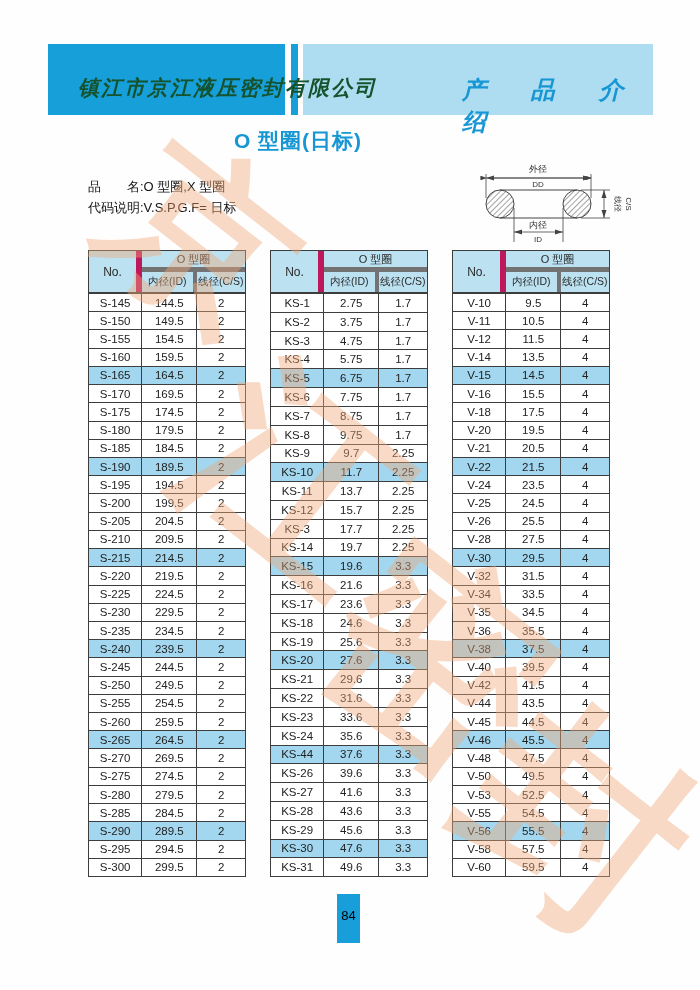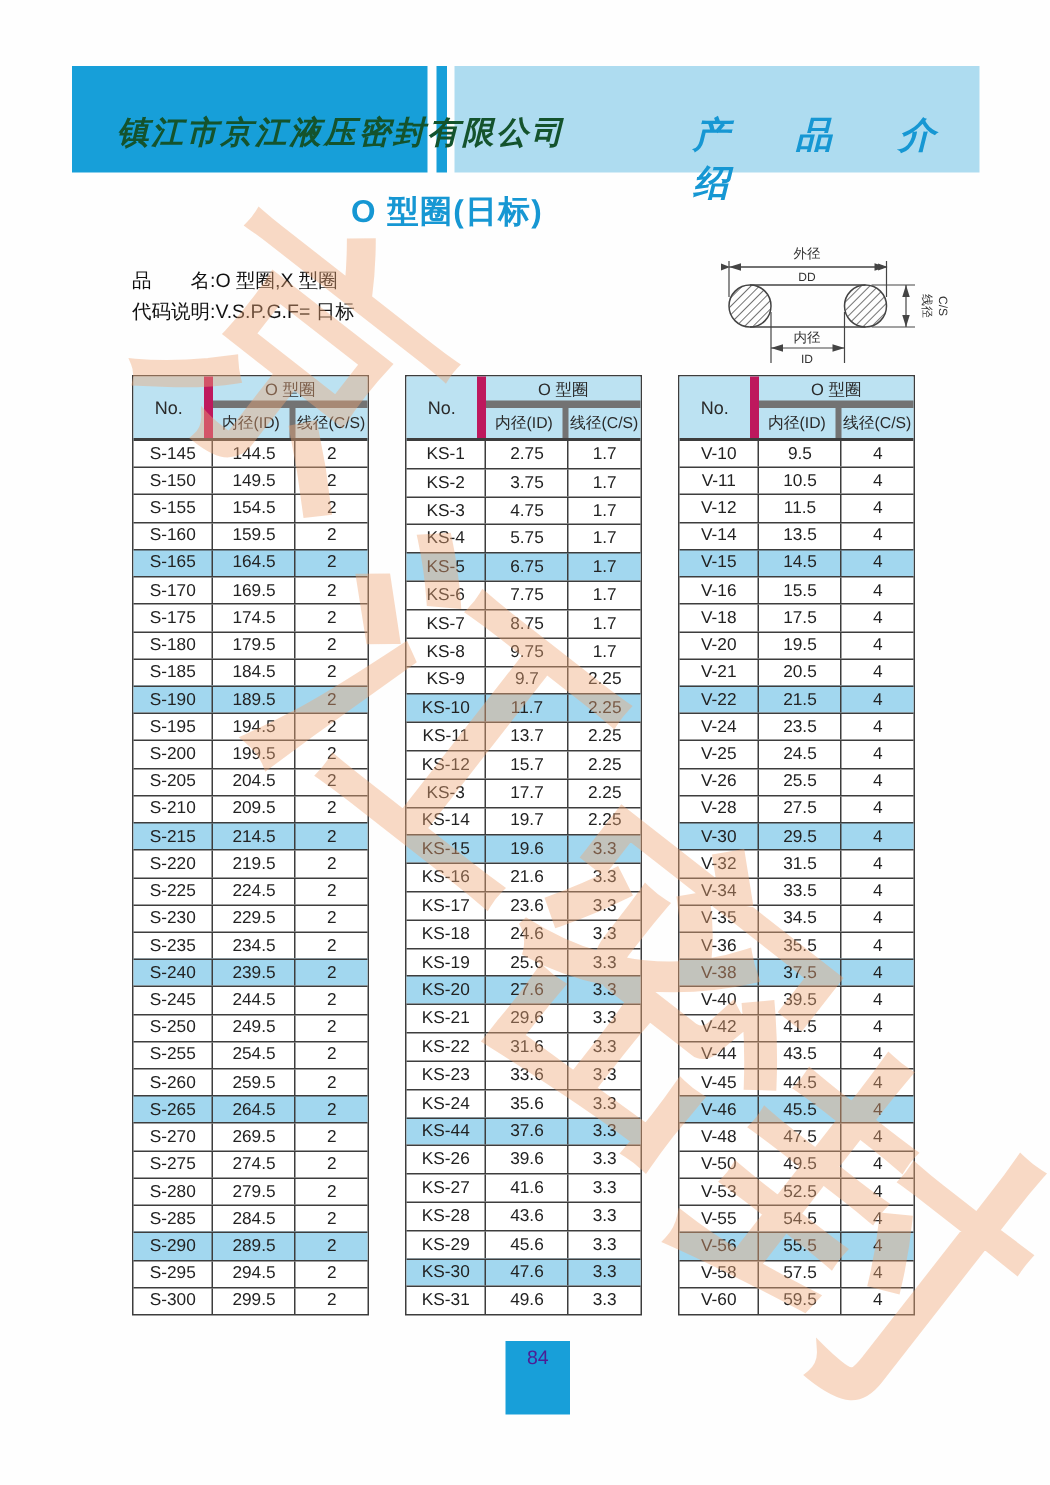--- a/index.html
+++ b/index.html
@@ -45,22 +45,22 @@
   .tbody{display:flex;flex-direction:column;height:582px;}
   .trow{flex:1;display:flex;border-top:1px solid #3d3d3d;}
   .trow:first-child{border-top:none;}
   .trow.hl{background:#a2d7ef;}
   .tcell{display:flex;align-items:center;justify-content:center;font-size:11.5px;color:#222;}
   .c0{width:34%;border-right:1px solid #3d3d3d;}
   .c1{width:35%;border-right:1px solid #3d3d3d;}
   .c2{width:31%;}
   
   .page-num{
-    position:absolute;left:337px;top:894px;width:43px;height:49px;background:#189fd9;
-    color:#4c1d95;font-size:13px;text-align:center;padding-top:3px;box-sizing:border-box;z-index:3;
+    position:absolute;left:337px;top:894px;width:23px;height:49px;background:#189fd9;
+    color:#000000;font-size:13px;text-align:center;padding-top:14px;box-sizing:border-box;z-index:3;
   }
   
   .watermark{position:absolute;left:0;top:0;width:700px;height:990px;z-index:2;pointer-events:none;opacity:.42;}
   .wm-char{position:absolute;color:#f0a878;font-weight:bold;font-family:"Liberation Serif",serif;}
   .wm1{left:110px;top:120px;font-size:180px;transform:rotate(38deg);}
   .wm2{left:190px;top:340px;font-size:210px;transform:rotate(38deg);}
   .wm3{left:330px;top:520px;font-size:210px;transform:rotate(38deg);}
   .wm4{left:470px;top:680px;font-size:210px;transform:rotate(38deg);}
 </style>
 </head>

